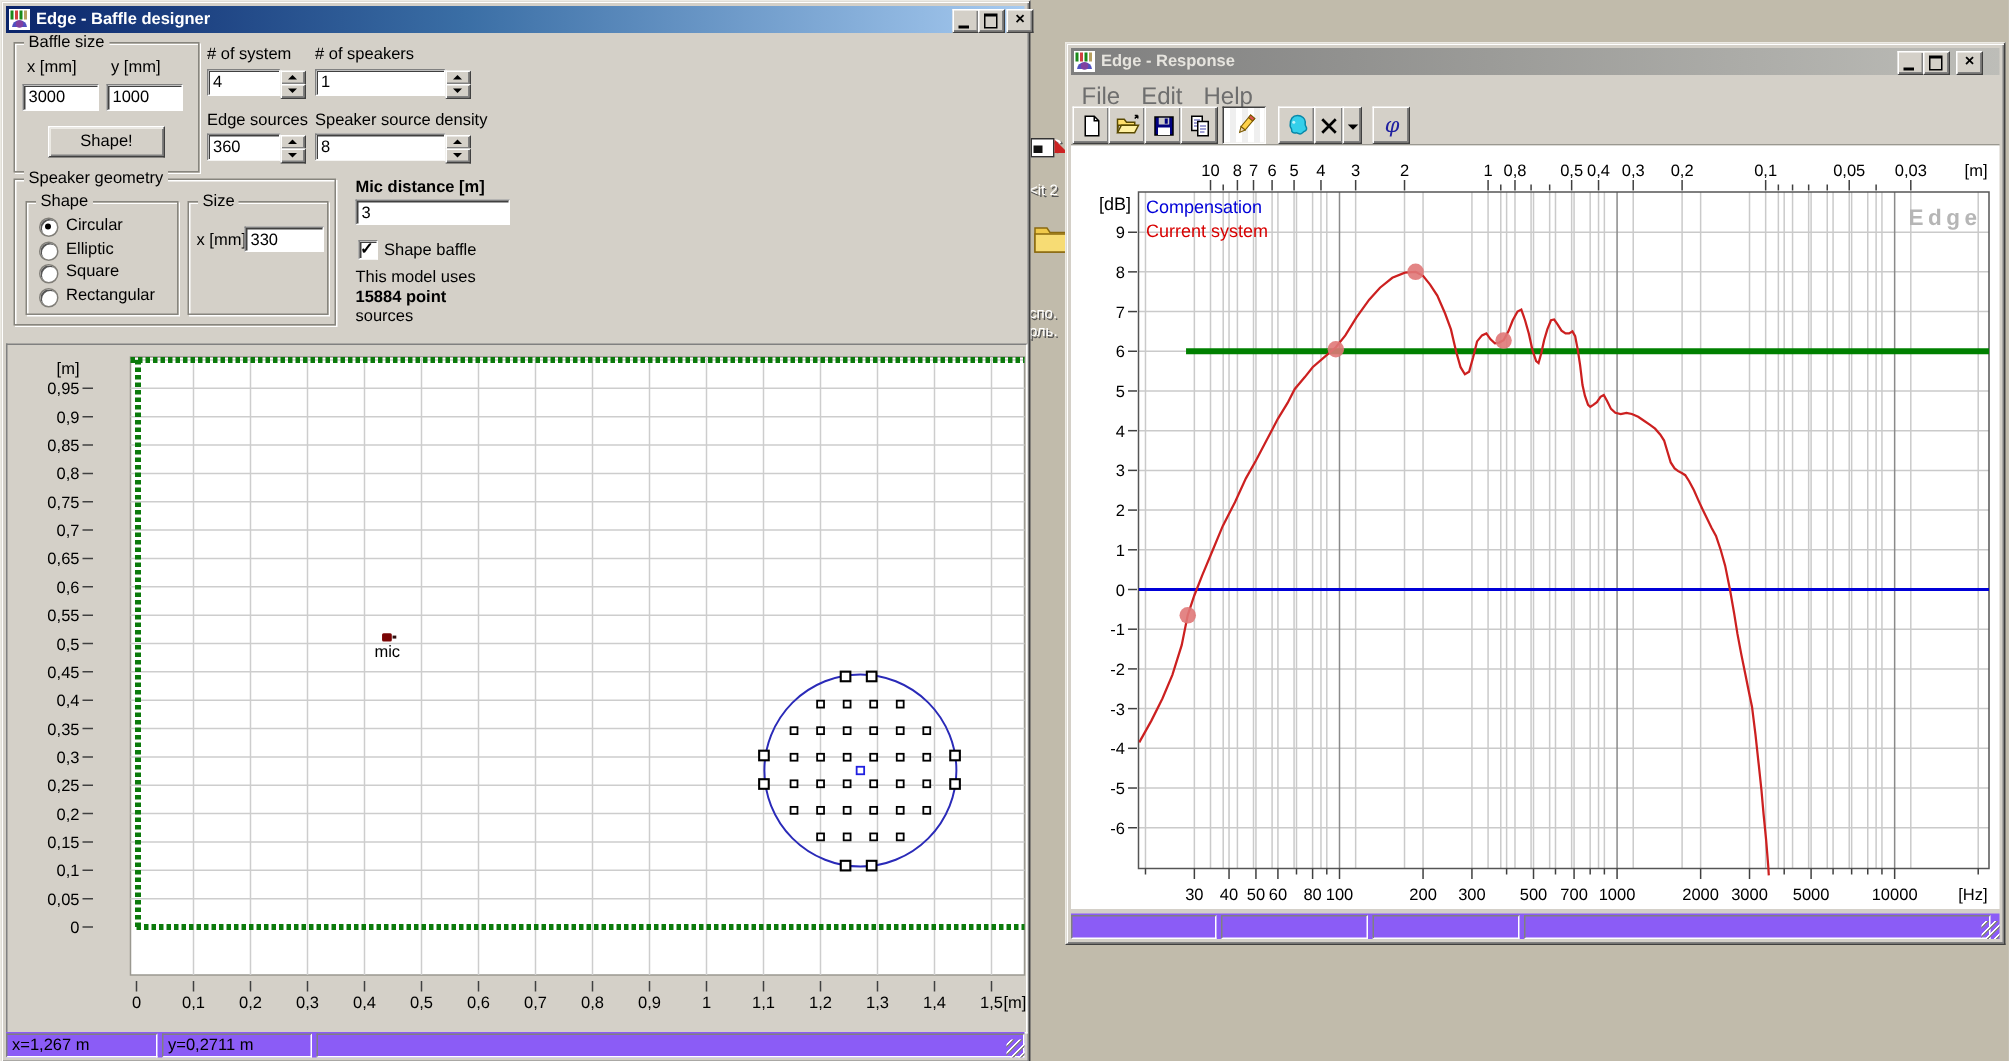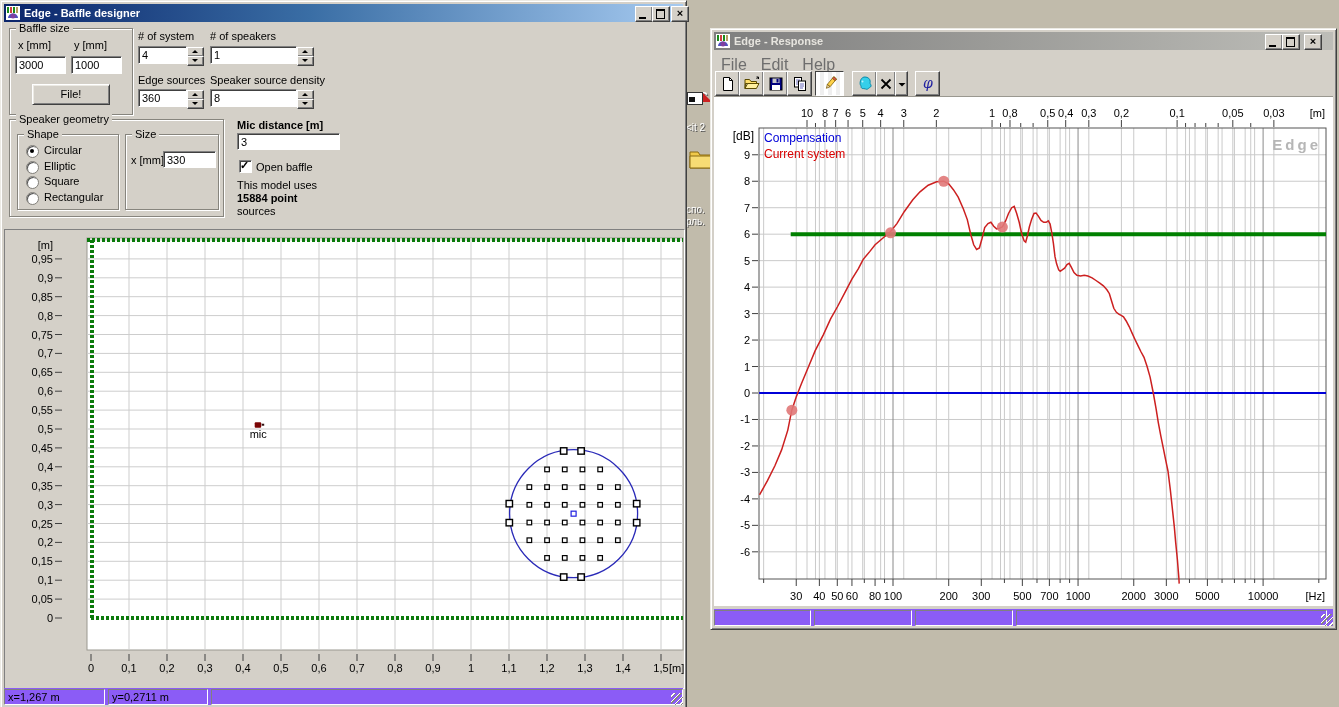--- a/index.html
+++ b/index.html
@@ -98,21 +98,21 @@
         </div>
     </div>
 
     <div class="group" style="left:8px;top:27px;width:122px;height:85px;">
       <span class="group-legend">Baffle size</span>
     </div>
     <span class="lbl" style="left:17px;top:38px;">x [mm]</span>
     <span class="lbl" style="left:73px;top:38px;">y [mm]</span>
     <input class="field" style="left: 14px; top: 55px; width: 46px; height: 16px;" value="3000">
     <input class="field" style="left: 70px; top: 55px; width: 46px; height: 16px;" value="1000">
-    <div class="btn" style="left:31px;top:83px;width:76px;height:19px;line-height:19px;">File!</div>
+    <div class="btn" style="left:31px;top:83px;width:76px;height:19px;line-height:19px;">Shape!</div>
 
     <span class="lbl" style="left:137px;top:29px;"># of system</span>
     <input class="field" style="left: 137px; top: 45px; width: 44px; height: 16px;" value="4">
     <div class="spinner-btns" style="left:186px;top:46px;">
       <div class="spin-b spin-up" style="top:0;"></div>
       <div class="spin-b spin-down" style="top:9px;"></div>
     </div>
     <span class="lbl" style="left:209px;top:29px;"># of speakers</span>
     <input class="field" style="left: 209px; top: 45px; width: 82px; height: 16px;" value="1">
     <div class="spinner-btns" style="left:296px;top:46px;">
@@ -154,21 +154,21 @@
         </div>
     </div>
     <span class="lbl" style="left:130px;top:153px;">x [mm]</span>
     <input class="field" style="left: 162px; top: 150px; width: 48px; height: 15px;" value="330">
 
     <span class="lbl" style="left:236px;top:118px;font-weight:bold;">Mic distance [m]</span>
     <input class="field" style="left: 236px; top: 132px; width: 98px; height: 15px;" value="3">
     <div class="cb" style="left:238px;top:159px;">
         <span class="mark" id="ob-mark">✓</span>
       </div>
-    <span class="lbl" style="left:255px;top:160px;">Open baffle</span>
+    <span class="lbl" style="left:255px;top:160px;">Shape baffle</span>
     <span class="lbl" style="left:236px;top:178px;">This model uses</span>
     <span class="lbl" style="left:236px;top:191px;font-weight:bold;">15884 point</span>
     <span class="lbl" style="left:236px;top:204px;">sources</span>
 
     <div class="abs" style="left:3px;top:228px;width:679px;height:458px;border:1px solid;border-color:#808080 #FFF #FFF #808080;background:#D4D0C8;">
       <svg id="baffle-plot" width="679" height="458" viewBox="3 228 679 458" style="position:absolute;left:0;top:0;" font-family="Liberation Sans, sans-serif">
           <rect x="85" y="236" width="596" height="412" fill="#FFFFFF" stroke="#9A9890" stroke-width="1"></rect>
           <line x1="127" y1="236" x2="127" y2="648" stroke="#CDCDCD" stroke-width="1"></line>
           <line x1="165" y1="236" x2="165" y2="648" stroke="#CDCDCD" stroke-width="1"></line>
           <line x1="203" y1="236" x2="203" y2="648" stroke="#CDCDCD" stroke-width="1"></line>

